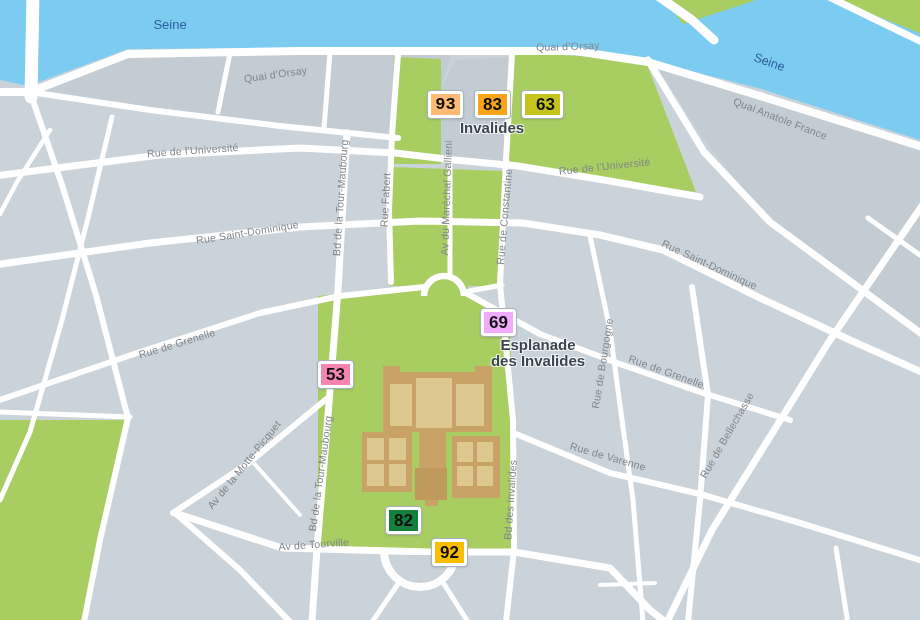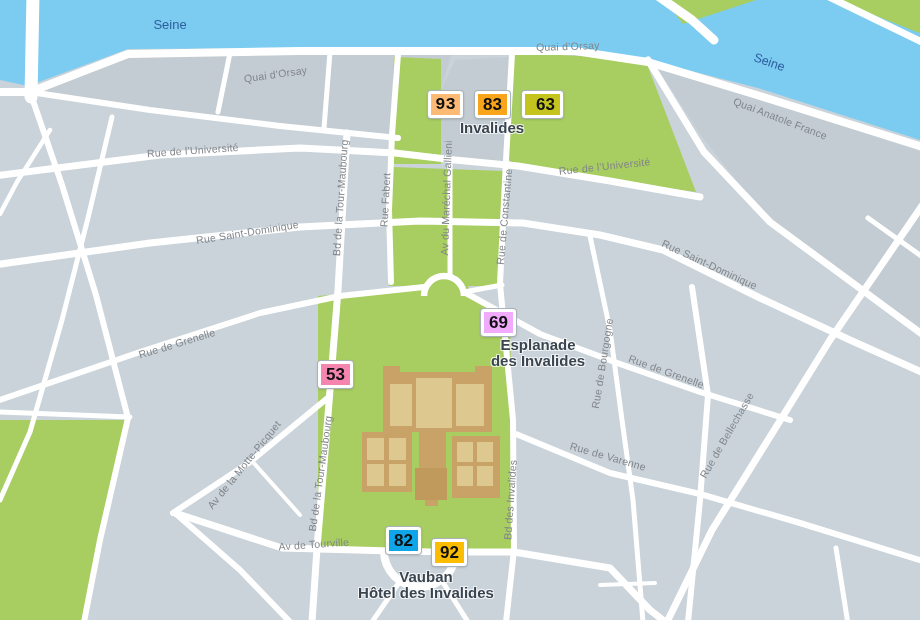--- a/index.html
+++ b/index.html
@@ -139,27 +139,23 @@
       <text class="river-label" transform="translate(170,29)">Seine</text>
       <text class="river-label" transform="translate(768,66) rotate(19)" style="font-size:12.5px">Seine</text>
     </g>
   </svg>
 
   <div class="badge" style="left: 428px; top: 91px; background: #fdba74; font-family: Liberation Mono, monospace;">93</div>
   <div class="badge" style="left: 475px; top: 91px; background: rgb(249, 165, 27);">83</div>
   <div class="badge" style="left: 522px; top: 91px; background: rgb(197, 195, 30); padding-left: 6px;">63</div>
   <div class="badge" style="left: 481px; top: 309px; background: #f0abfc;">69</div>
   <div class="badge" style="left: 318px; top: 361px; background: rgb(245, 132, 175);">53</div>
-  <div class="badge" style="left: 386px; top: 527px; background: #0ea5e9;">82</div>
+  <div class="badge" style="left: 386px; top: 507px; background: #15803d;">82</div>
   <div class="badge" style="left: 432px; top: 539px; background: rgb(252, 189, 0);">92</div>
 
   <div class="place" style="left:492px;top:120px;">
     <div>Invalides</div>
   </div>
   <div class="place" style="left:502px;top:337px;margin-left:36px;">
     <div>Esplanade</div>
     <div>des Invalides</div>
   </div>
-  <div class="place" style="left:426px;top:569px;">
-    <div>Vauban</div>
-    <div>Hôtel des Invalides</div>
-  </div>
 </div>
 
 </body></html>

